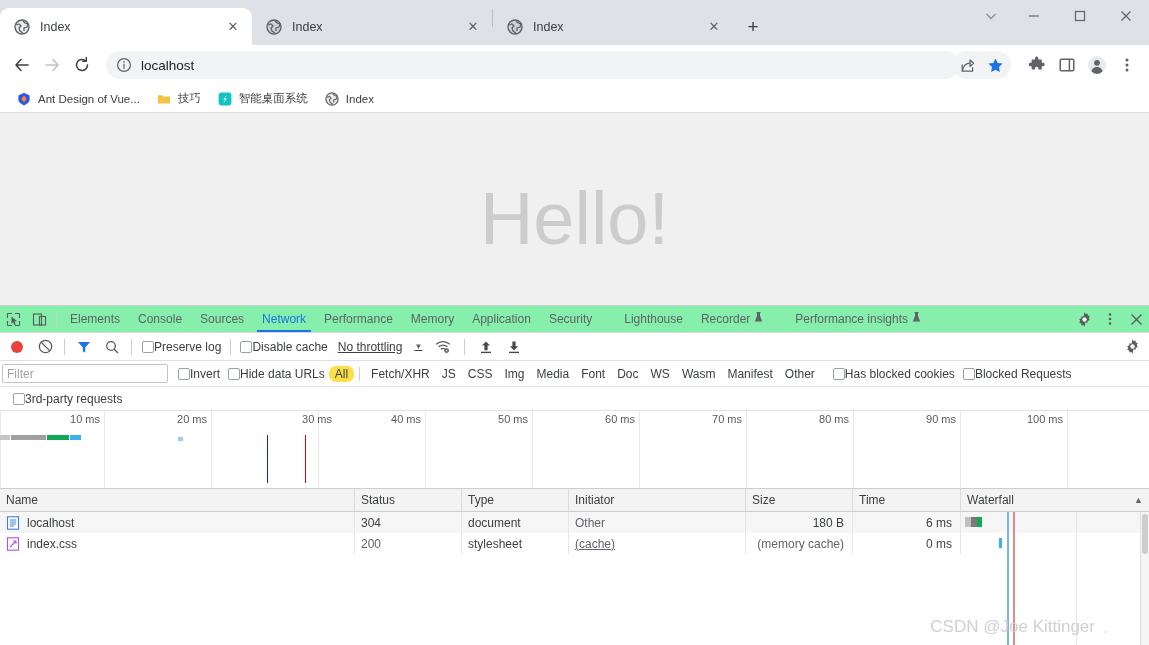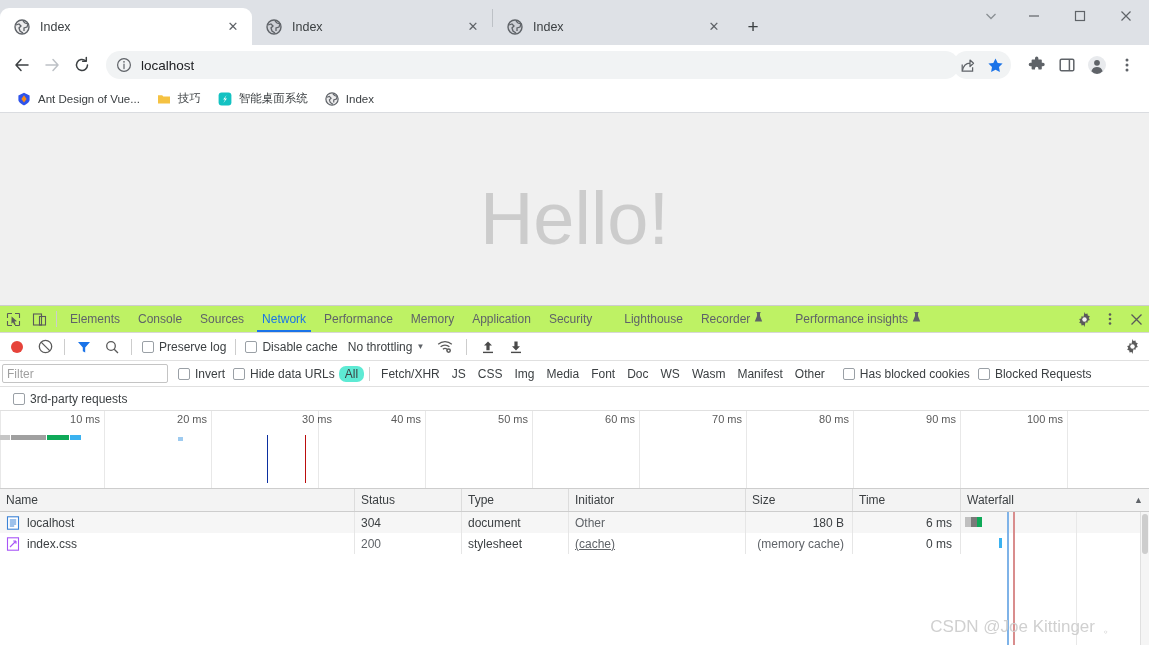--- a/index.html
+++ b/index.html
@@ -158,21 +158,21 @@
     flex: 1 1 auto;
     display: flex; flex-direction: column;
     background: #fff;
     border-top: 1px solid #cdcdcd;
     min-height: 0;
   }
   .dt-tabbar {
     height: 27px; flex: none;
     display: flex; align-items: stretch;
     border-bottom: 1px solid #d7d7d7;
-    background: #bef264;
+    background: #86efac;
     font-size: 12px;
   }
   .dt-toolico {
     width: 26px; display: flex; align-items: center; justify-content: center;
     color: #5a5a5a; flex: none;
   }
   .dt-vsep { width: 1px; background: #cdcdcd; margin: 5px 4px; flex: none; }
   .dt-panels { display: flex; align-items: stretch; flex: 1 1 auto; min-width: 0; overflow: hidden; }
   .dt-tab {
     display: flex; align-items: center; gap: 4px;
@@ -197,31 +197,31 @@
     background: #fff;
     gap: 2px;
   }
   .rec-dot { width: 12px; height: 12px; border-radius: 50%; background: #e6433a; }
   .ctrl-ico {
     width: 26px; height: 24px; flex: none;
     display: flex; align-items: center; justify-content: center;
     color: #5a5a5a;
   }
   .cbx {
-    display: inline-flex; align-items: center; gap: 5px;
+    display: inline-flex; align-items: center; 
     font-size: 12px; color: #3c4043; white-space: nowrap;
     padding: 0 4px;
   }
   .cbx .box {
     width: 12px; height: 12px; flex: none;
     border: 1px solid #9aa0a6; border-radius: 2px; background: #fff;
   }
   .sel-throttle {
-    display: flex; align-items: center; gap: 4px;
-    font-size: 12px; color: #3c4043; padding-left: 4px;
+    display: flex; align-items: center; gap: 12px;
+    font-size: 12px; color: #3c4043; padding-left: 4px; text-decoration: underline;
   }
   .caret { font-size: 8px; color: #5f6368; }
 
   .dt-filterbar {
     height: 26px; flex: none;
     display: flex; align-items: center;
     border-bottom: 1px solid #e0e0e0;
     font-size: 12px; color: #3c4043;
     background: #fff;
   }
@@ -231,21 +231,21 @@
     background: #fff;
     margin: 0 6px 0 2px;
     font-size: 12px; color: #a0a0a0;
     padding: 0 4px;
     display: flex; align-items: center;
   }
   .ftype {
     padding: 1px 6px; border-radius: 7px;
     font-size: 12px; color: #3c4043; white-space: nowrap;
   }
-  .ftype.sel { background: #5eead4; }
+  .ftype.sel { background: #fde047; }
   .fsep { width: 1px; height: 14px; background: #d0d0d0; margin: 0 5px; flex: none; }
 
   .dt-thirdparty {
     height: 24px; flex: none;
     display: flex; align-items: center;
     border-bottom: 1px solid #e0e0e0;
     padding-left: 6px;
     background: #fff;
   }
 

